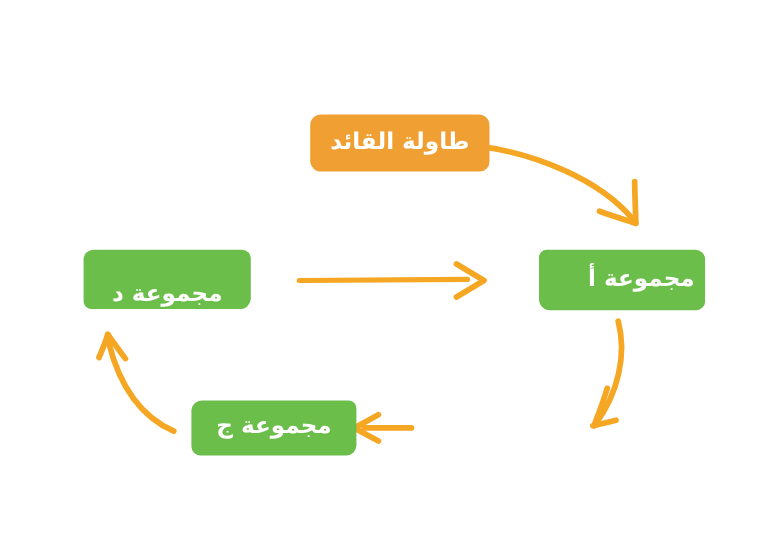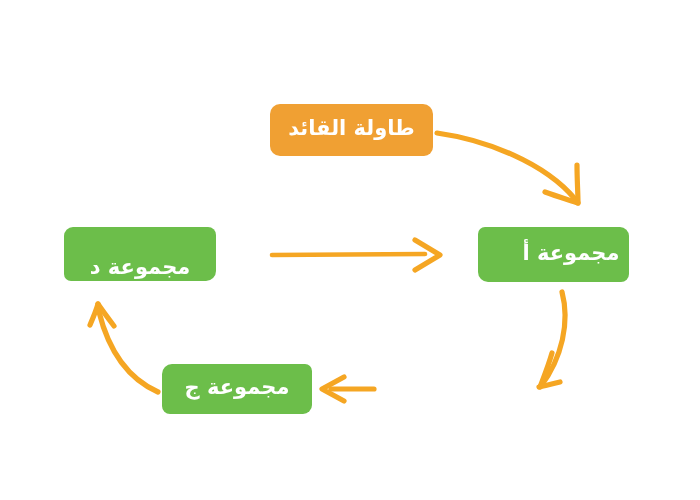--- a/index.html
+++ b/index.html
@@ -30,20 +30,21 @@
   }
   .node-box {
     position: absolute;
     display: flex;
     align-items: center;
     justify-content: center;
     box-sizing: border-box;
     border-radius: 9px;
     direction: rtl;
     unicode-bidi: plaintext;
+    margin-left: 12px;
   }
   .node-label {
     color: #ffffff;
     font-weight: 700;
     font-size: 21px;
     letter-spacing: 0.2px;
     line-height: 1;
     white-space: nowrap;
     direction: rtl;
     unicode-bidi: plaintext;

